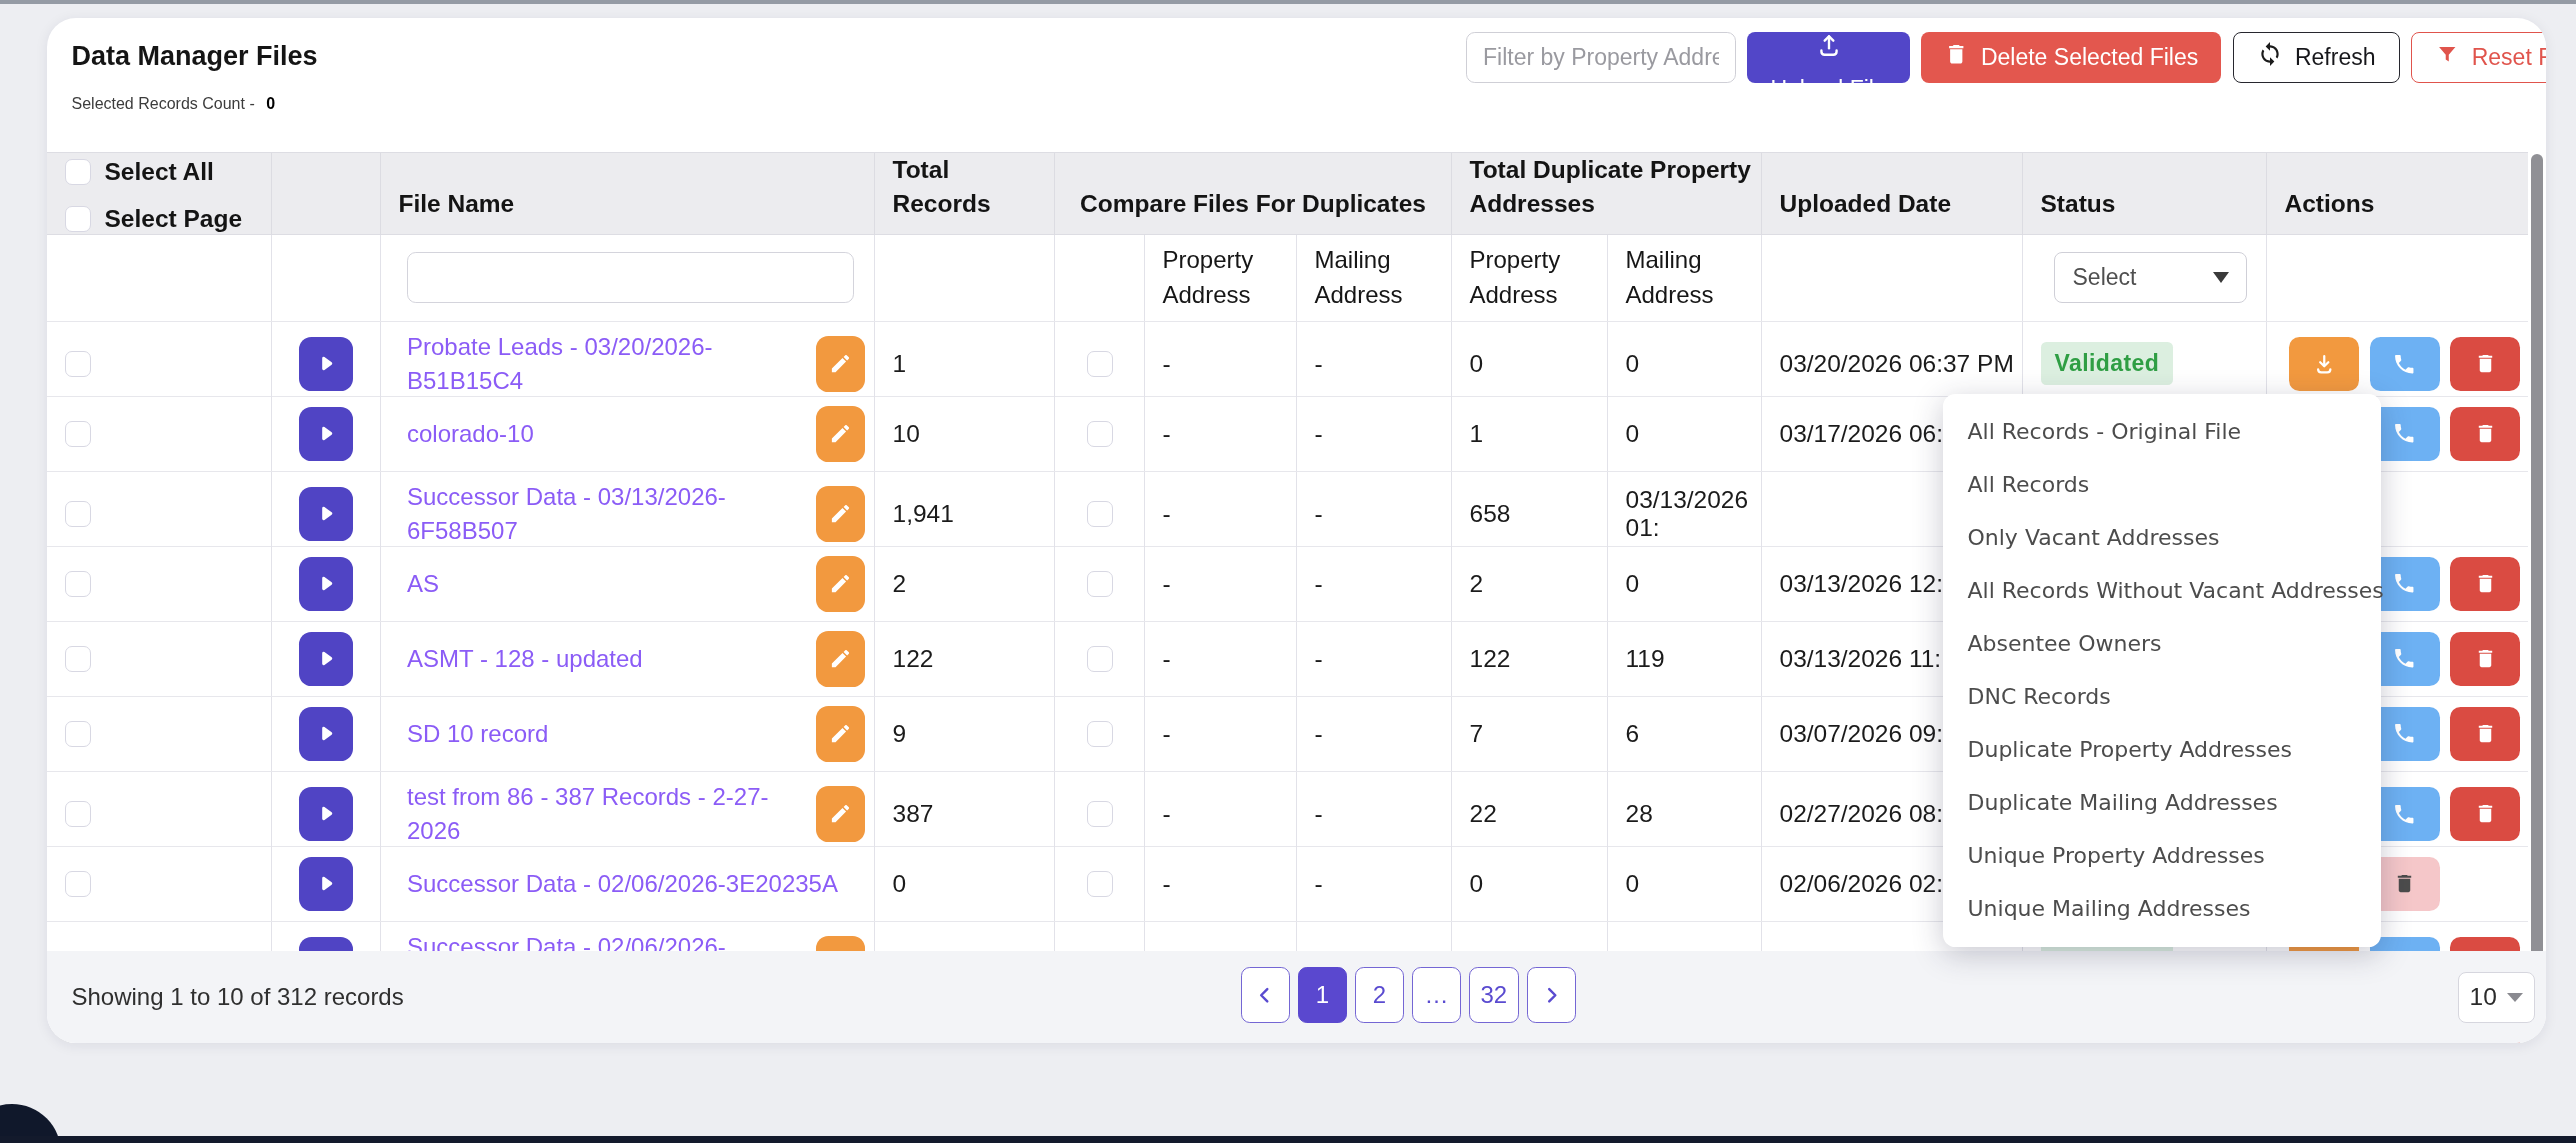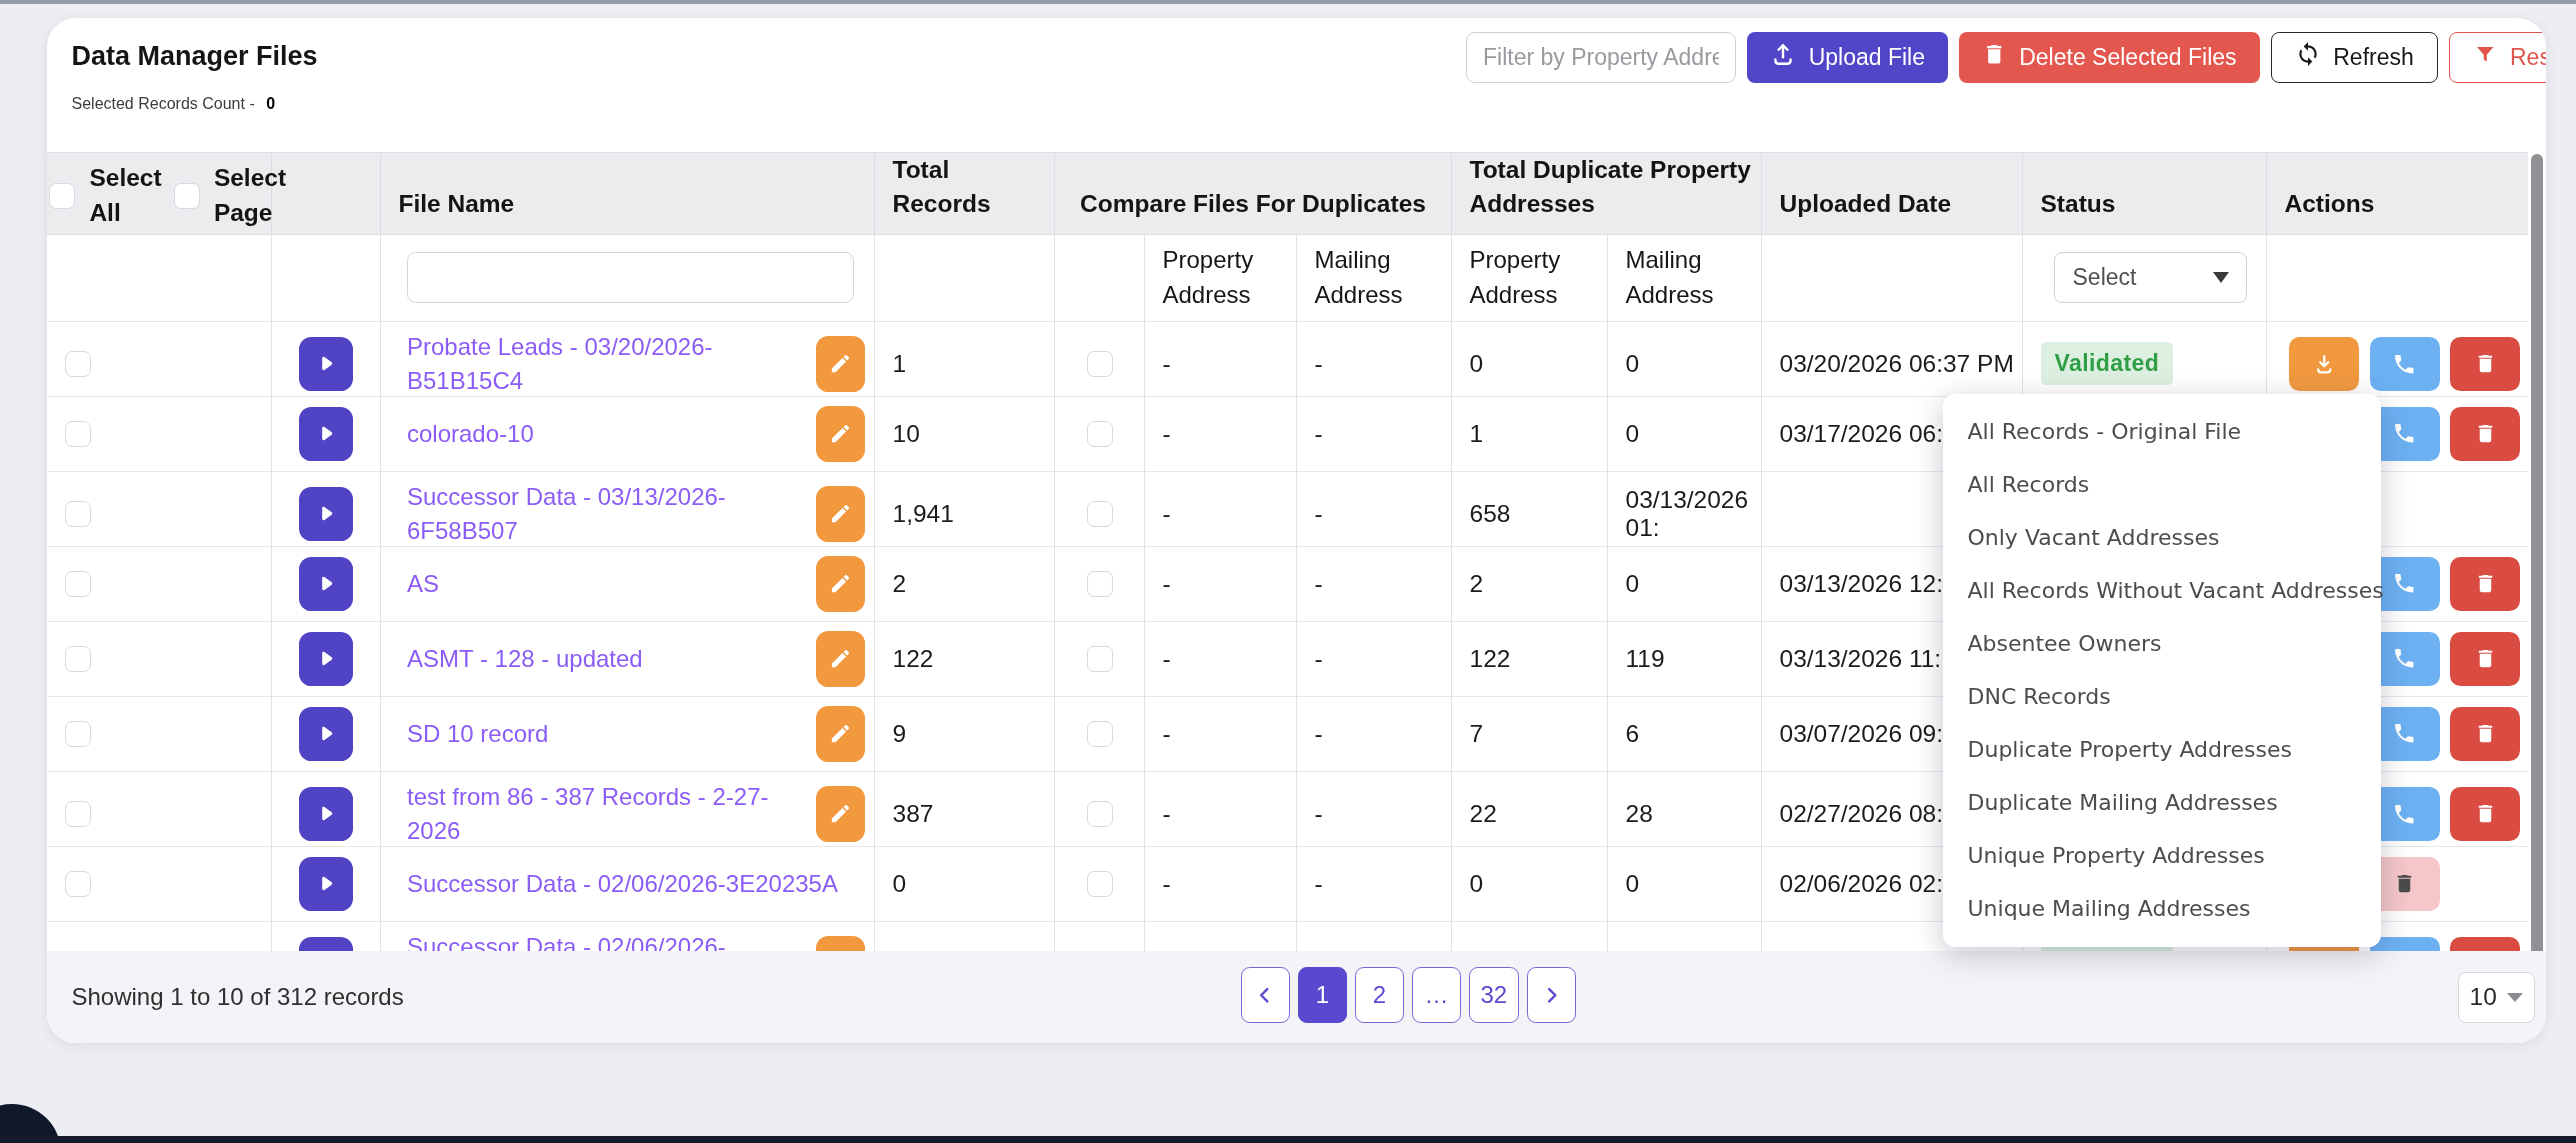--- a/index.html
+++ b/index.html
@@ -15,33 +15,33 @@
   .subtitle{position:absolute;left:24.5px;top:77px;font-size:16px;color:#3c3c3c;}
   .subtitle b{color:#000;margin-left:7px;}
 
   .controls{position:absolute;top:14px;left:1419px;height:51px;display:flex;gap:11.4px;align-items:center;}
   .filter-input{width:270px;height:51px;border:1.3px solid #cfcfd6;border-radius:8.8px;padding:0 16px;
     font-size:23px;color:#333;outline:none;font-family:"Liberation Sans",sans-serif;}
   .filter-input::placeholder{color:#9a9aa0;}
   .btn{height:51px;border:none;border-radius:8px;display:flex;align-items:center;gap:12.3px;
     padding:0 23px;font-size:23px;cursor:pointer;font-family:"Liberation Sans",sans-serif;white-space:nowrap;}
   .btn svg{flex:0 0 auto;}
-  .btn-upload{background:#5246c8;color:#fff;}
+  .btn-upload{background:#5246c8;color:#fff;flex-direction:column;}
   .btn-delete{background:#e3574e;color:#fff;}
   .btn-refresh{background:#fff;color:#17171b;border:1.8px solid #27272e;}
   .btn-reset{background:#fff;color:#e0544c;border:1.3px solid #e0544c;}
 
   .tbl{position:absolute;left:0;top:134px;width:2481px;}
   .trow{display:grid;grid-template-columns:225px 109px 494px 180px 90px 152px 155px 156px 154px 261px 244px 260px;}
   .trow > div{border-right:0.9px solid #e2e2e9;}
   .trow > div:last-child{border-right:none;}
   .h1{height:83px;background:#ececef;border-top:0.9px solid #dddde3;border-bottom:0.9px solid #dddde3;}
   .h1 > div{display:flex;align-items:flex-end;padding:0 0 17.5px 17.5px;font-size:24.5px;font-weight:600;
     color:#141414;border-right:0.9px solid #dcdce2;line-height:1.4;}
-  .h1 .sel-col{flex-direction:row;align-items:center;justify-content:center;gap:12.3px;padding:0 0 0 17.5px;}
+  .h1 .sel-col{flex-direction:column;align-items:flex-start;justify-content:center;gap:12.3px;padding:0 0 0 17.5px;}
   .sel-row{display:flex;align-items:center;gap:14px;}
   .cmp-span{grid-column:5/8;justify-content:center;padding-left:0 !important;}
   .dup-span{grid-column:8/10;}
   .h2{height:87px;border-bottom:0.9px solid #e7e7ec;}
   .h2 > div{display:flex;align-items:center;padding-left:17.5px;font-size:24px;color:#161616;line-height:1.45;}
   .name-filter{margin-left:26px;width:447px;height:51px;border:0.9px solid #d4d4dc;border-radius:8.8px;
     outline:none;font-size:23px;padding:0 14px;font-family:"Liberation Sans",sans-serif;}
   .status-select{margin-left:31px;width:193px;height:51px;border:1.3px solid #cfcfd7;border-radius:8px;
     display:flex;align-items:center;justify-content:space-between;padding:0 17.5px;color:#4f4f4f;
     font-size:23px;cursor:pointer;background:#fff;}

